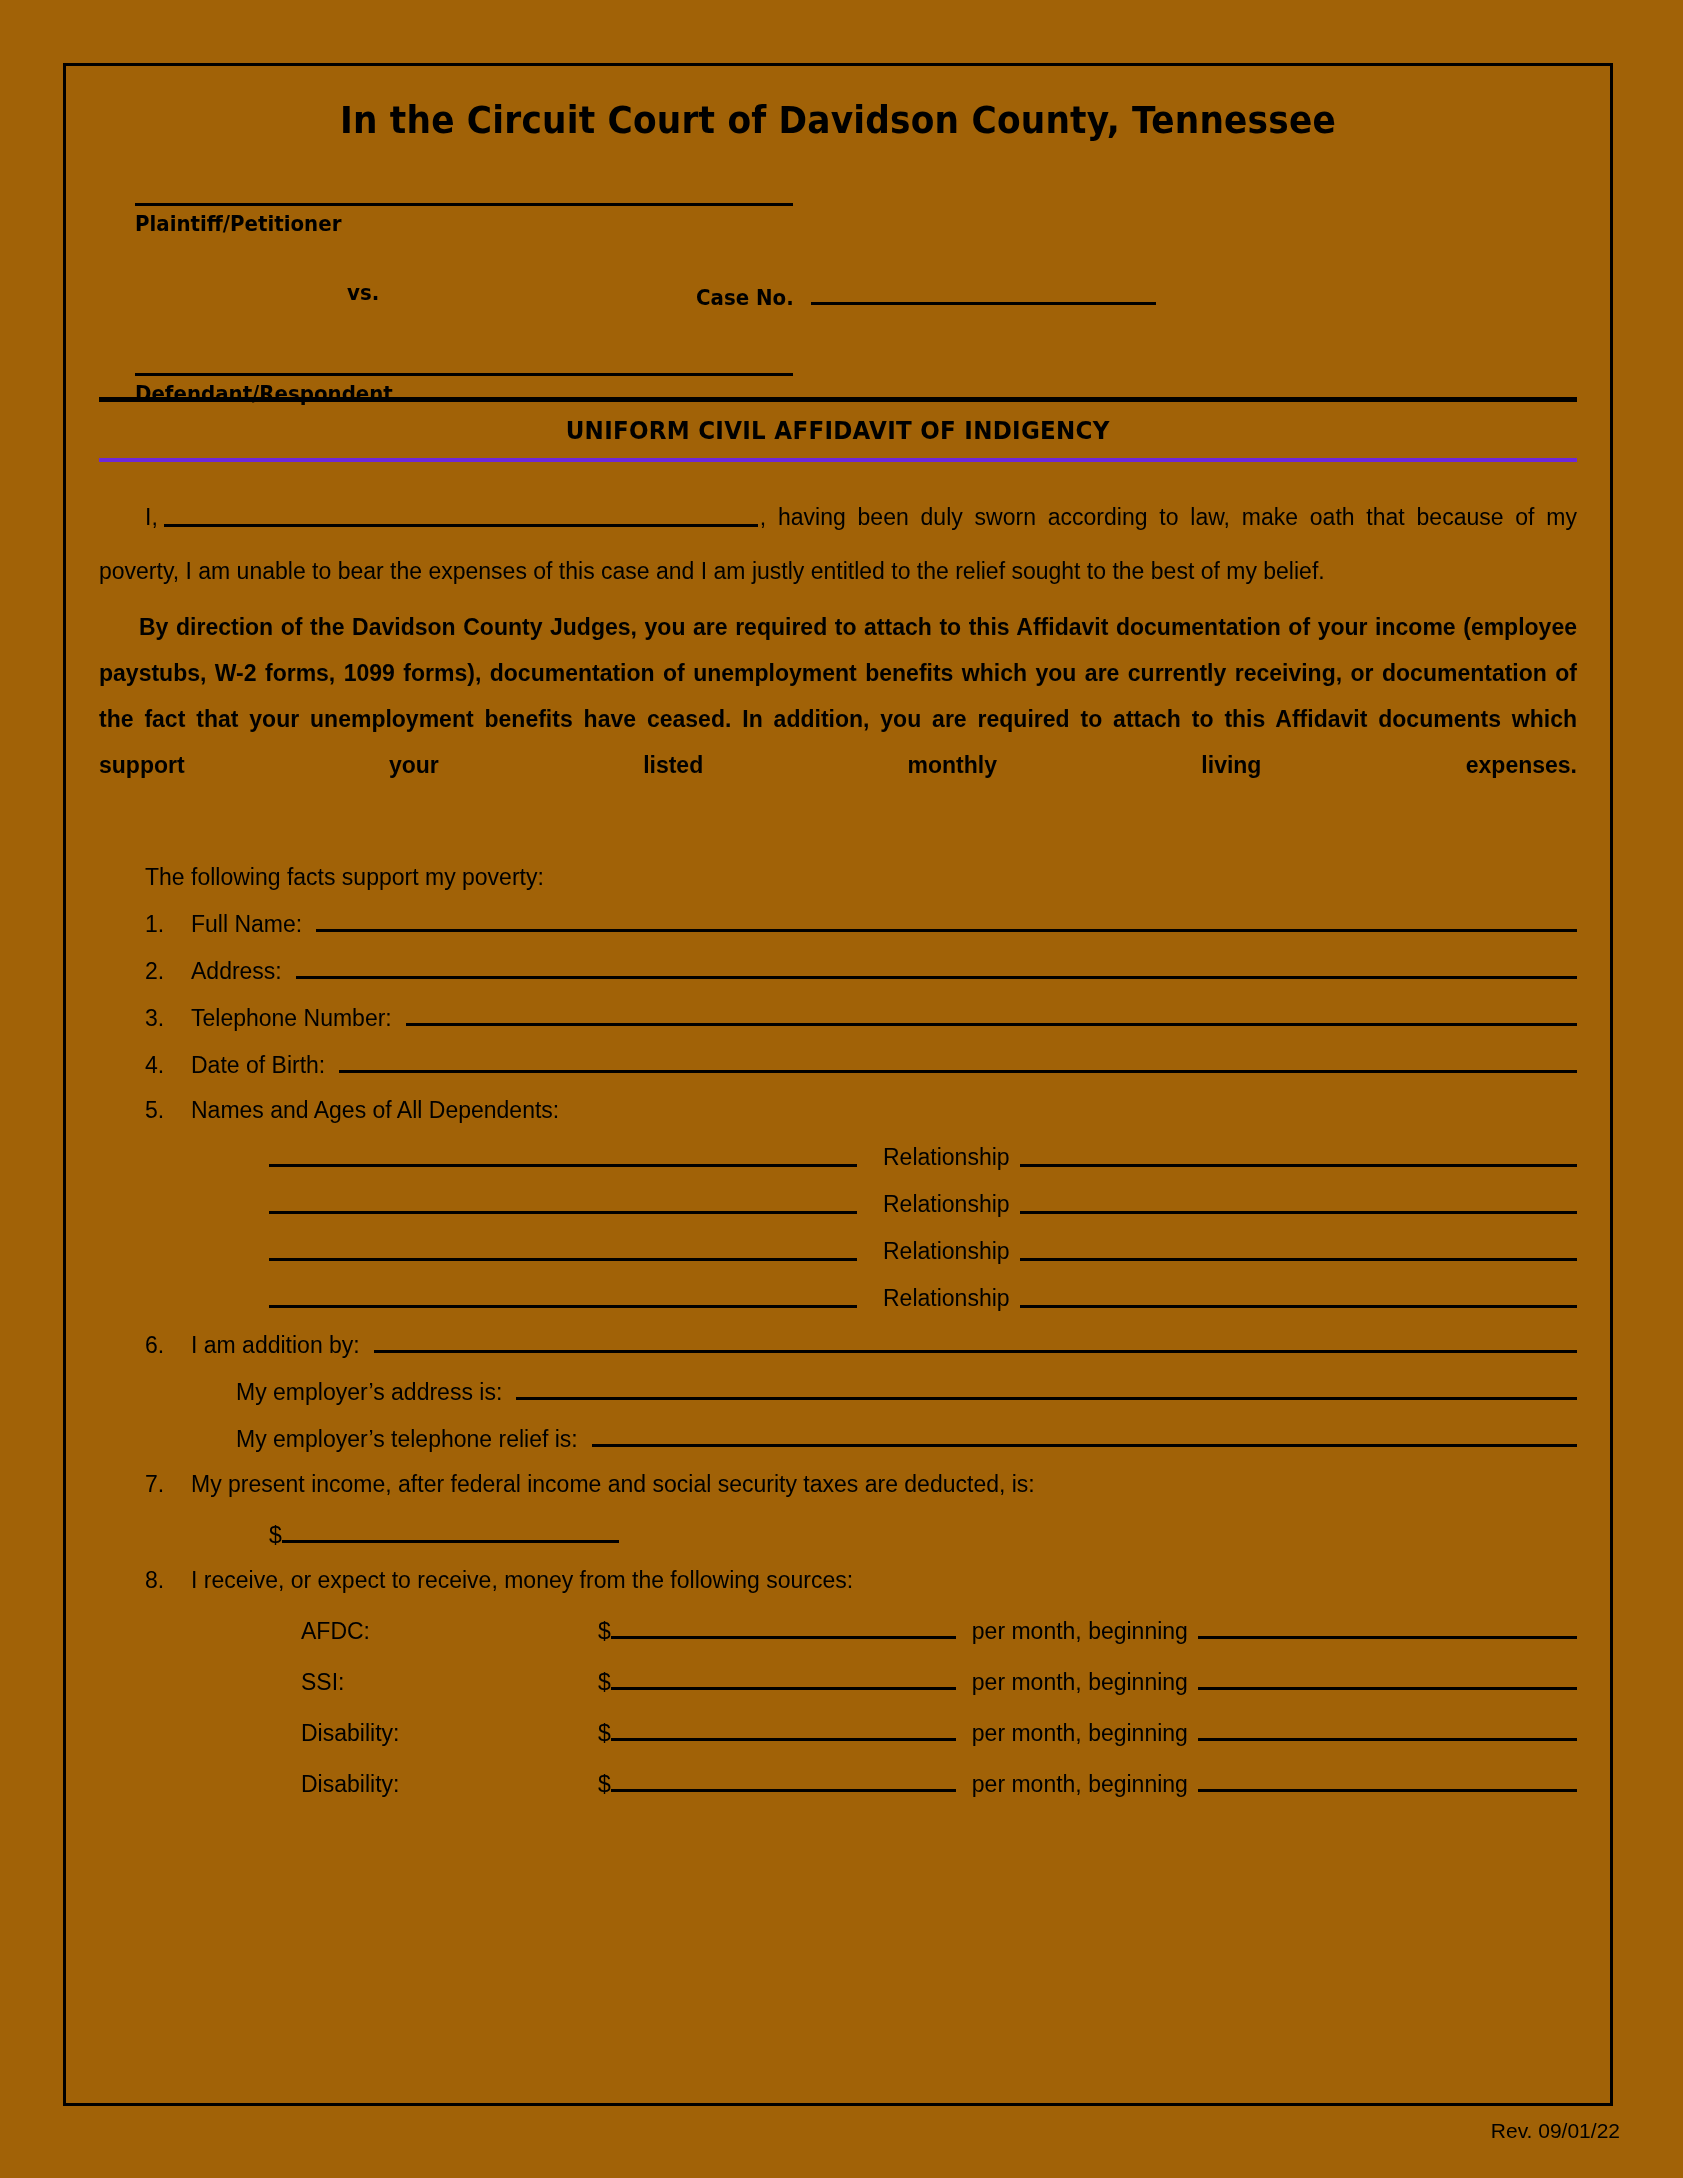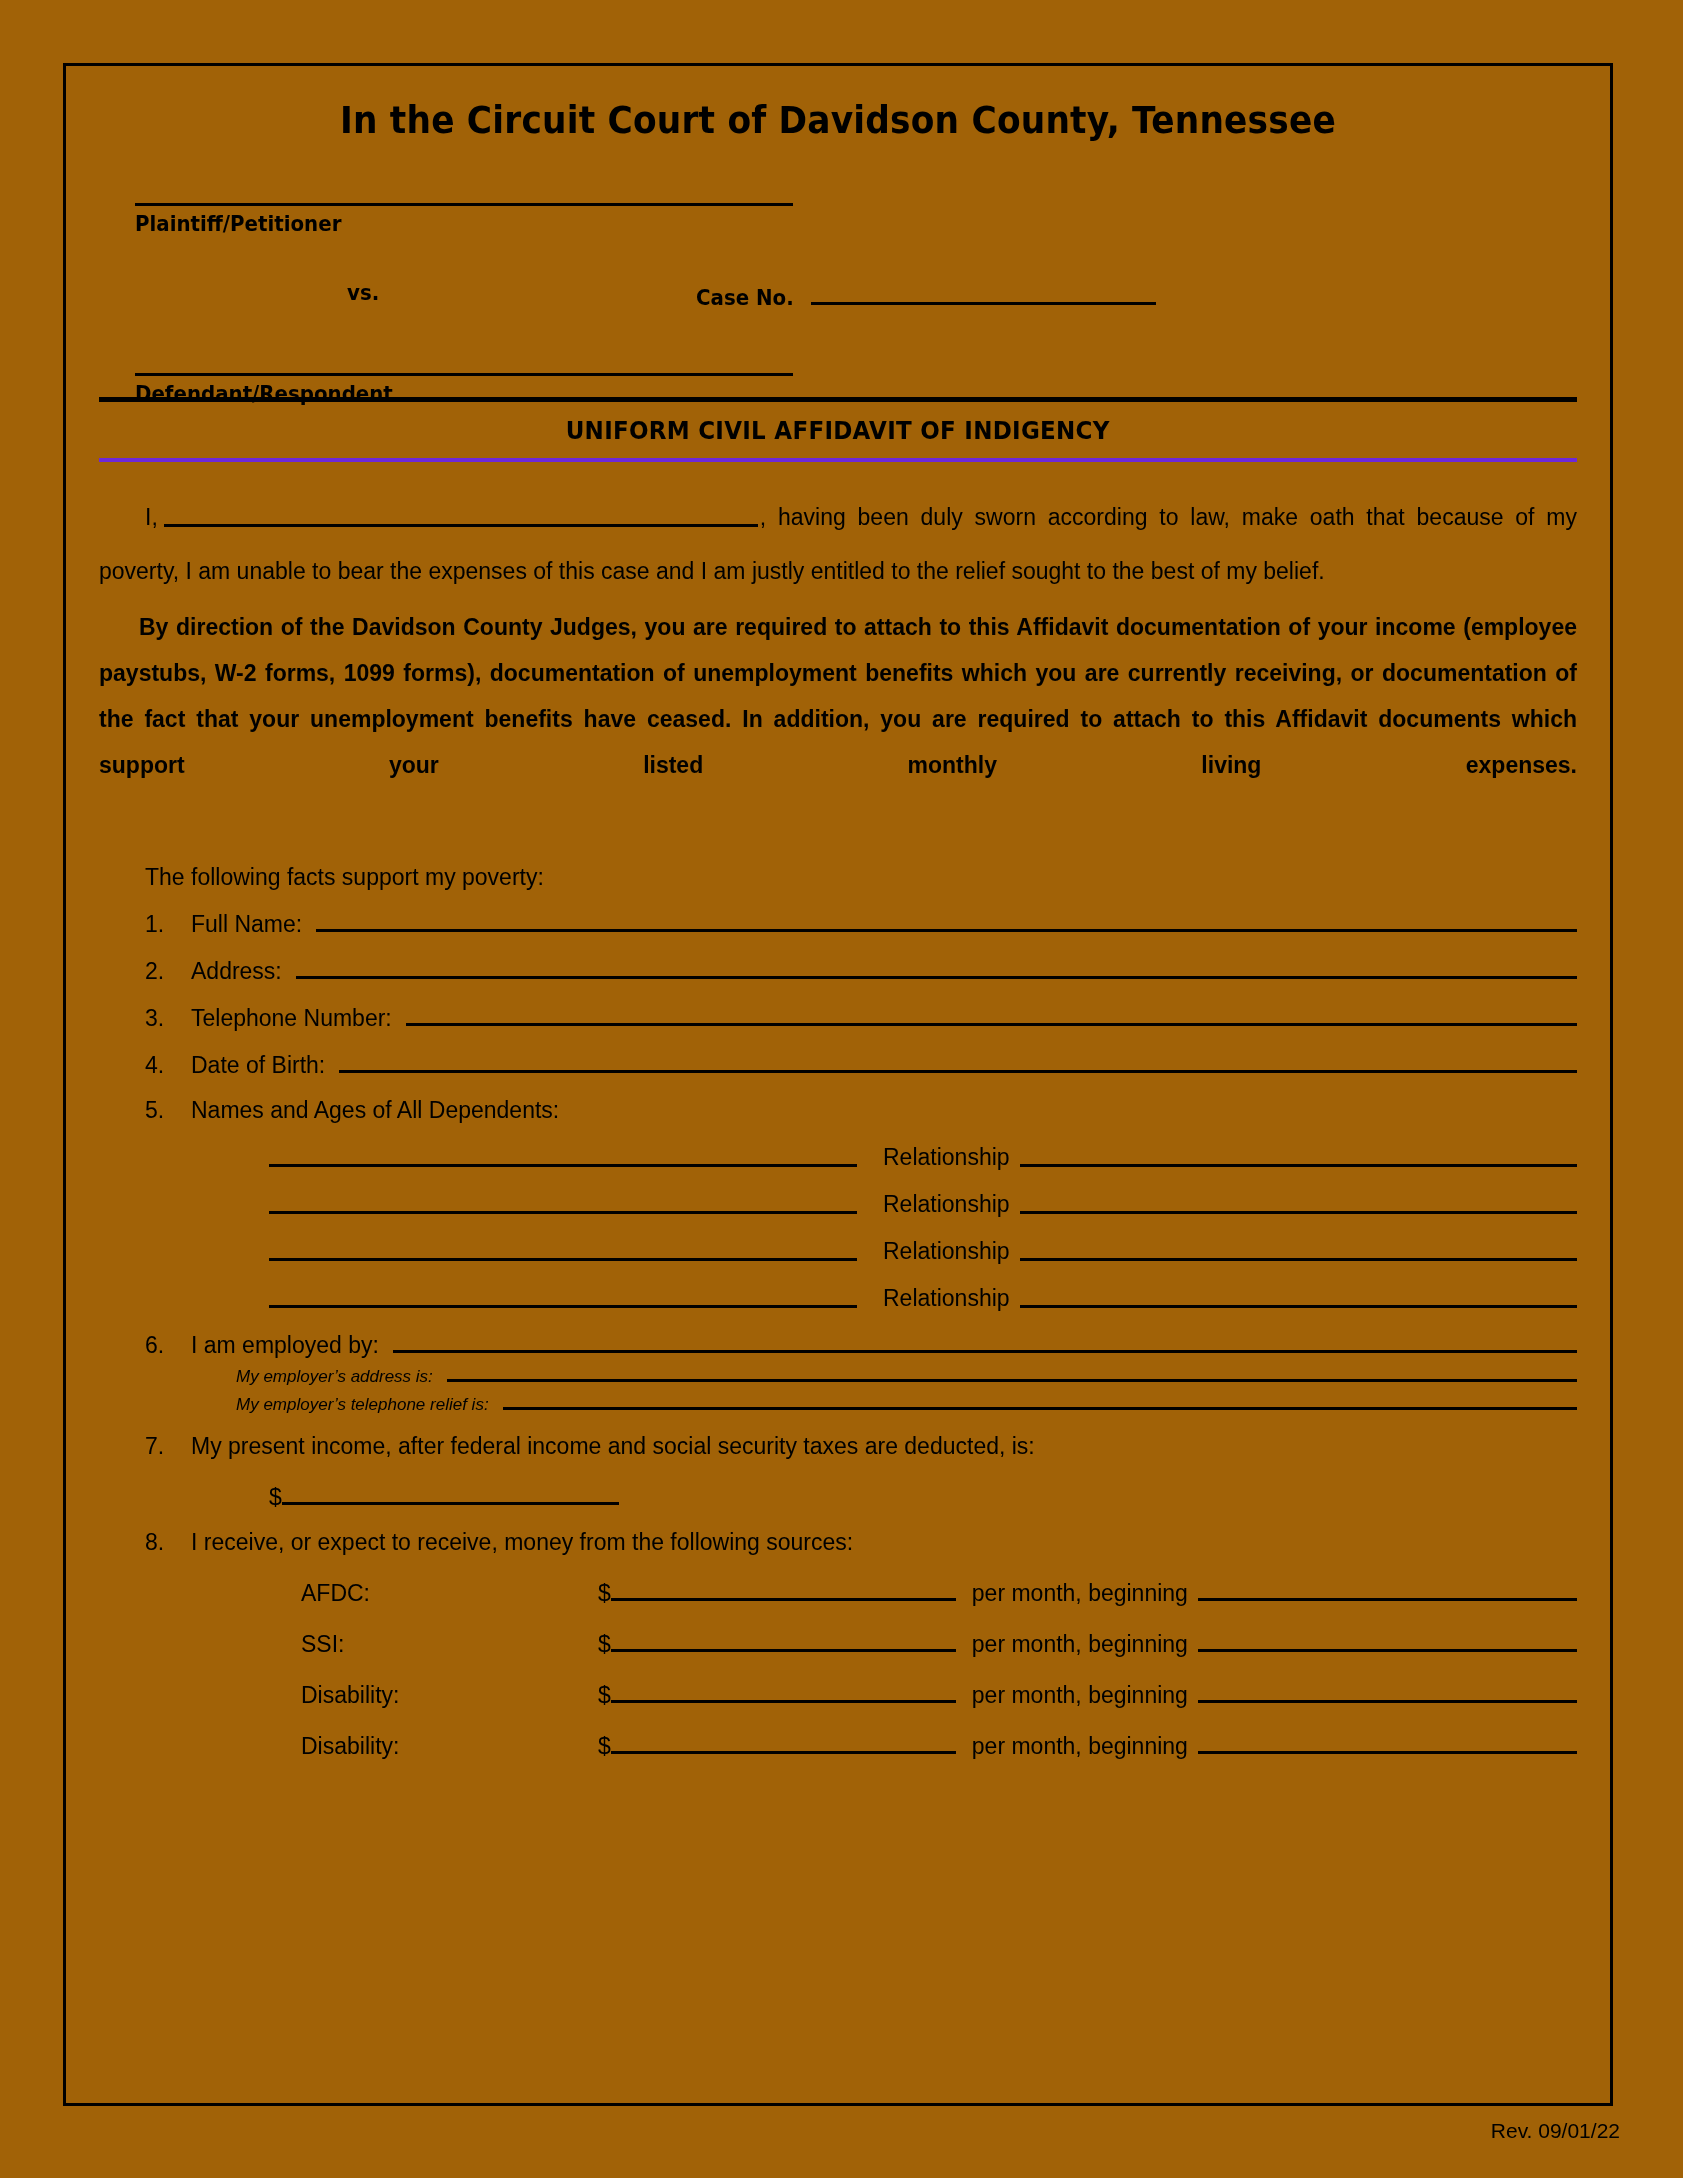--- a/index.html
+++ b/index.html
@@ -196,24 +196,24 @@
     flex: 1 1 auto;
     border-bottom: 3px solid #000;
     height: 20px;
     margin-left: 14px;
   }
 
   
   .sub-row {
     display: flex;
     align-items: baseline;
-    font-size: 17px;
+    margin-top: 18px;
+    font-size: 23px;
     padding-left: 137px;
     white-space: nowrap;
-    font-style: italic;
   }
 
   
   .dependents { margin-top: 16px; }
   .dep-row {
     display: flex;
     align-items: flex-start;
     margin-top: 20px;
     font-size: 23px;
     padding-left: 170px;
@@ -380,21 +380,21 @@
         </div>
         <div class="dep-row">
           <span class="dep-name-rule"></span>
           <span class="dep-rel-label">Relationship</span>
           <span class="dep-rel-rule"></span>
         </div>
       </div>
 
       <div class="item-row">
         <span class="item-num">6.</span>
-        <span class="item-label">I am employed by:</span>
+        <span class="item-label">I am addition by:</span>
         <span class="rule"></span>
       </div>
 
       <div class="sub-row">
         <span class="item-label">My employer’s address is:</span>
         <span class="rule"></span>
       </div>
 
       <div class="sub-row">
         <span class="item-label">My employer’s telephone relief is:</span>

